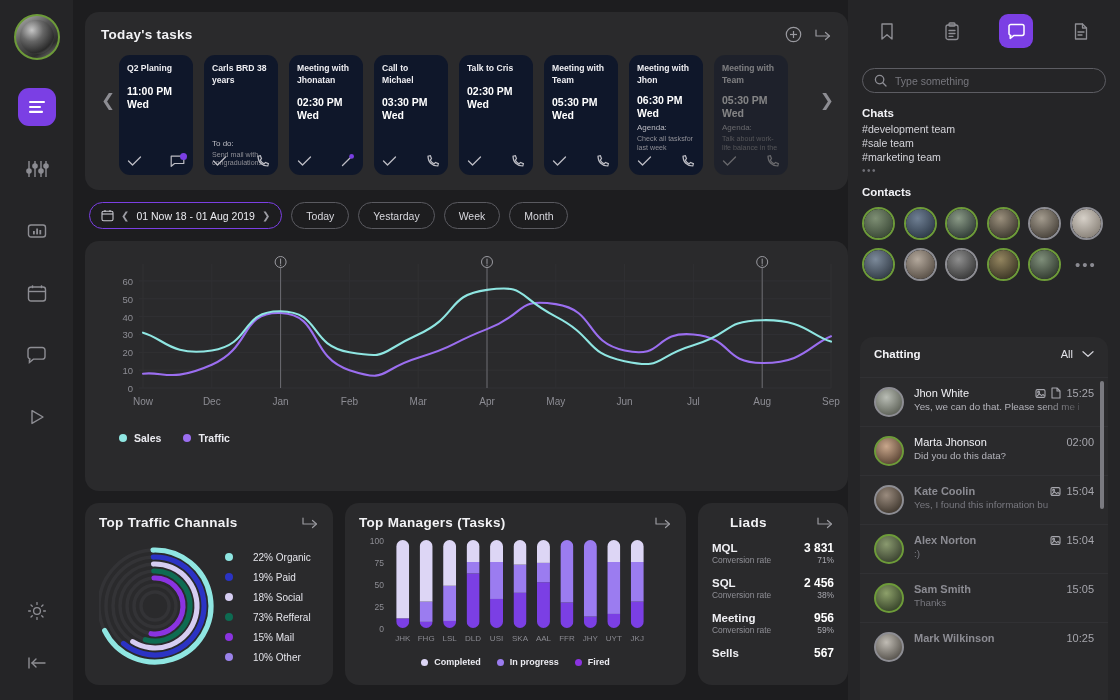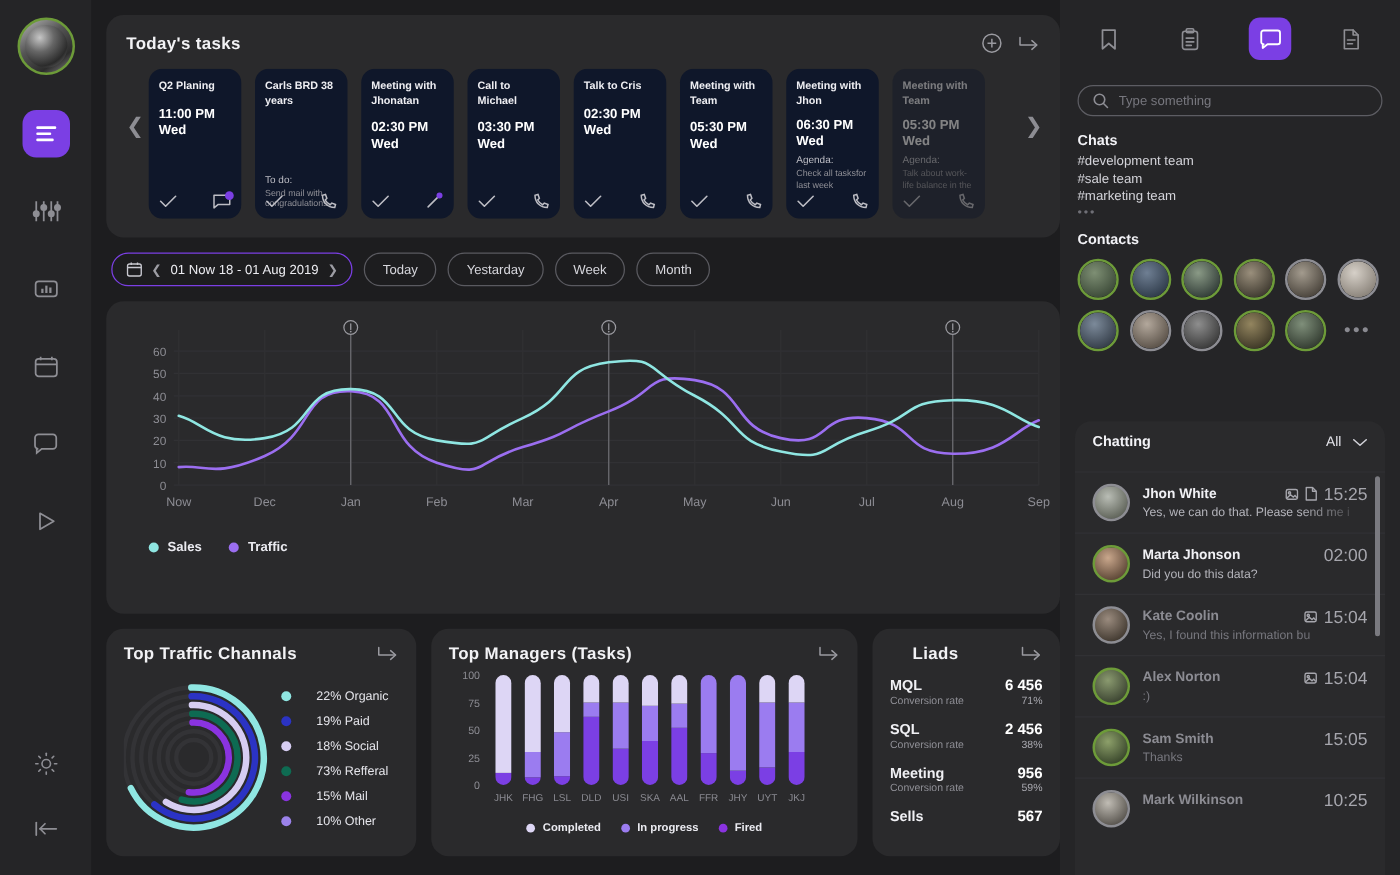--- a/index.html
+++ b/index.html
@@ -141,23 +141,23 @@
   }
   .ch-head{ display:flex; align-items:center; justify-content:space-between; padding:11px 14px 9px 14px; }
   .ch-head .t{ font-size:11.5px; font-weight:bold; color:#f3f3f7; }
   .ch-head .r{ display:flex;align-items:center;gap:9px; font-size:11px; color:#e3e3e9; }
   .ch-list{ position:absolute; top:40px; left:0; right:0; bottom:0; overflow:hidden; }
   .ch-row{ display:flex; gap:10px; padding:9px 14px 9px 14px; border-top:1px solid #313134; position:relative; }
   .ch-av{ flex:0 0 30px; width:30px;height:30px;border-radius:50%;border:2px solid #6d9b39; overflow:hidden; position:relative; }
   .ch-av.grey{ border-color:#8d8d93; }
   .ch-body{ flex:1 1 auto; min-width:0; }
   .ch-top{ display:flex; align-items:center; justify-content:space-between; gap:6px; }
-  .ch-name{ font-size:11px; font-weight:bold; color:#f1f1f5; white-space:nowrap; }
+  .ch-name{ font-size:11px; font-weight:normal; color:#f1f1f5; white-space:nowrap; }
   .ch-name.dim{ color:#8c8c93; font-weight:bold; }
-  .ch-meta{ display:flex; align-items:center; gap:5px; color:#a6a6ad; font-size:14px; flex:0 0 auto; }
+  .ch-meta{ display:flex; align-items:center; gap:5px; color:#a6a6ad; font-size:11px; flex:0 0 auto; }
   .ch-msg{ font-size:9.8px; color:#b4b4bb; margin-top:2px; white-space:nowrap; overflow:hidden;
            -webkit-mask-image:linear-gradient(90deg,#000 70%,transparent 100%);
            mask-image:linear-gradient(90deg,#000 70%,transparent 100%); }
   .ch-msg.dim{ color:#78787f; }
   .ch-scroll{ position:absolute; right:4px; top:44px; width:4px; height:128px; border-radius:2px; background:#7a7a80; }
 
   svg{ display:block; }
 </style>
 </head>
 <body>
@@ -710,21 +710,21 @@
           <svg width="18" height="13" viewBox="0 0 18 13" fill="none" stroke="#9a9aa0" stroke-width="1.2" stroke-linecap="round" stroke-linejoin="round">
             <polyline points="2,2 2,8 15,8"></polyline>
               <polyline points="11.5,4.5 15.5,8 11.5,11.5"></polyline>
           </svg>
         </span>
       </div>
       <div>
         <div>
           <div class="ld-row">
               <span class="ld-name">MQL</span>
-              <span class="ld-val">6 456</span>
+              <span class="ld-val">3 831</span>
             </div>
           <div class="ld-sub">
               <span>Conversion rate</span>
               <span>71%</span>
             </div>
         </div>
         <div>
           <div class="ld-row">
               <span class="ld-name">SQL</span>
               <span class="ld-val">2 456</span>

